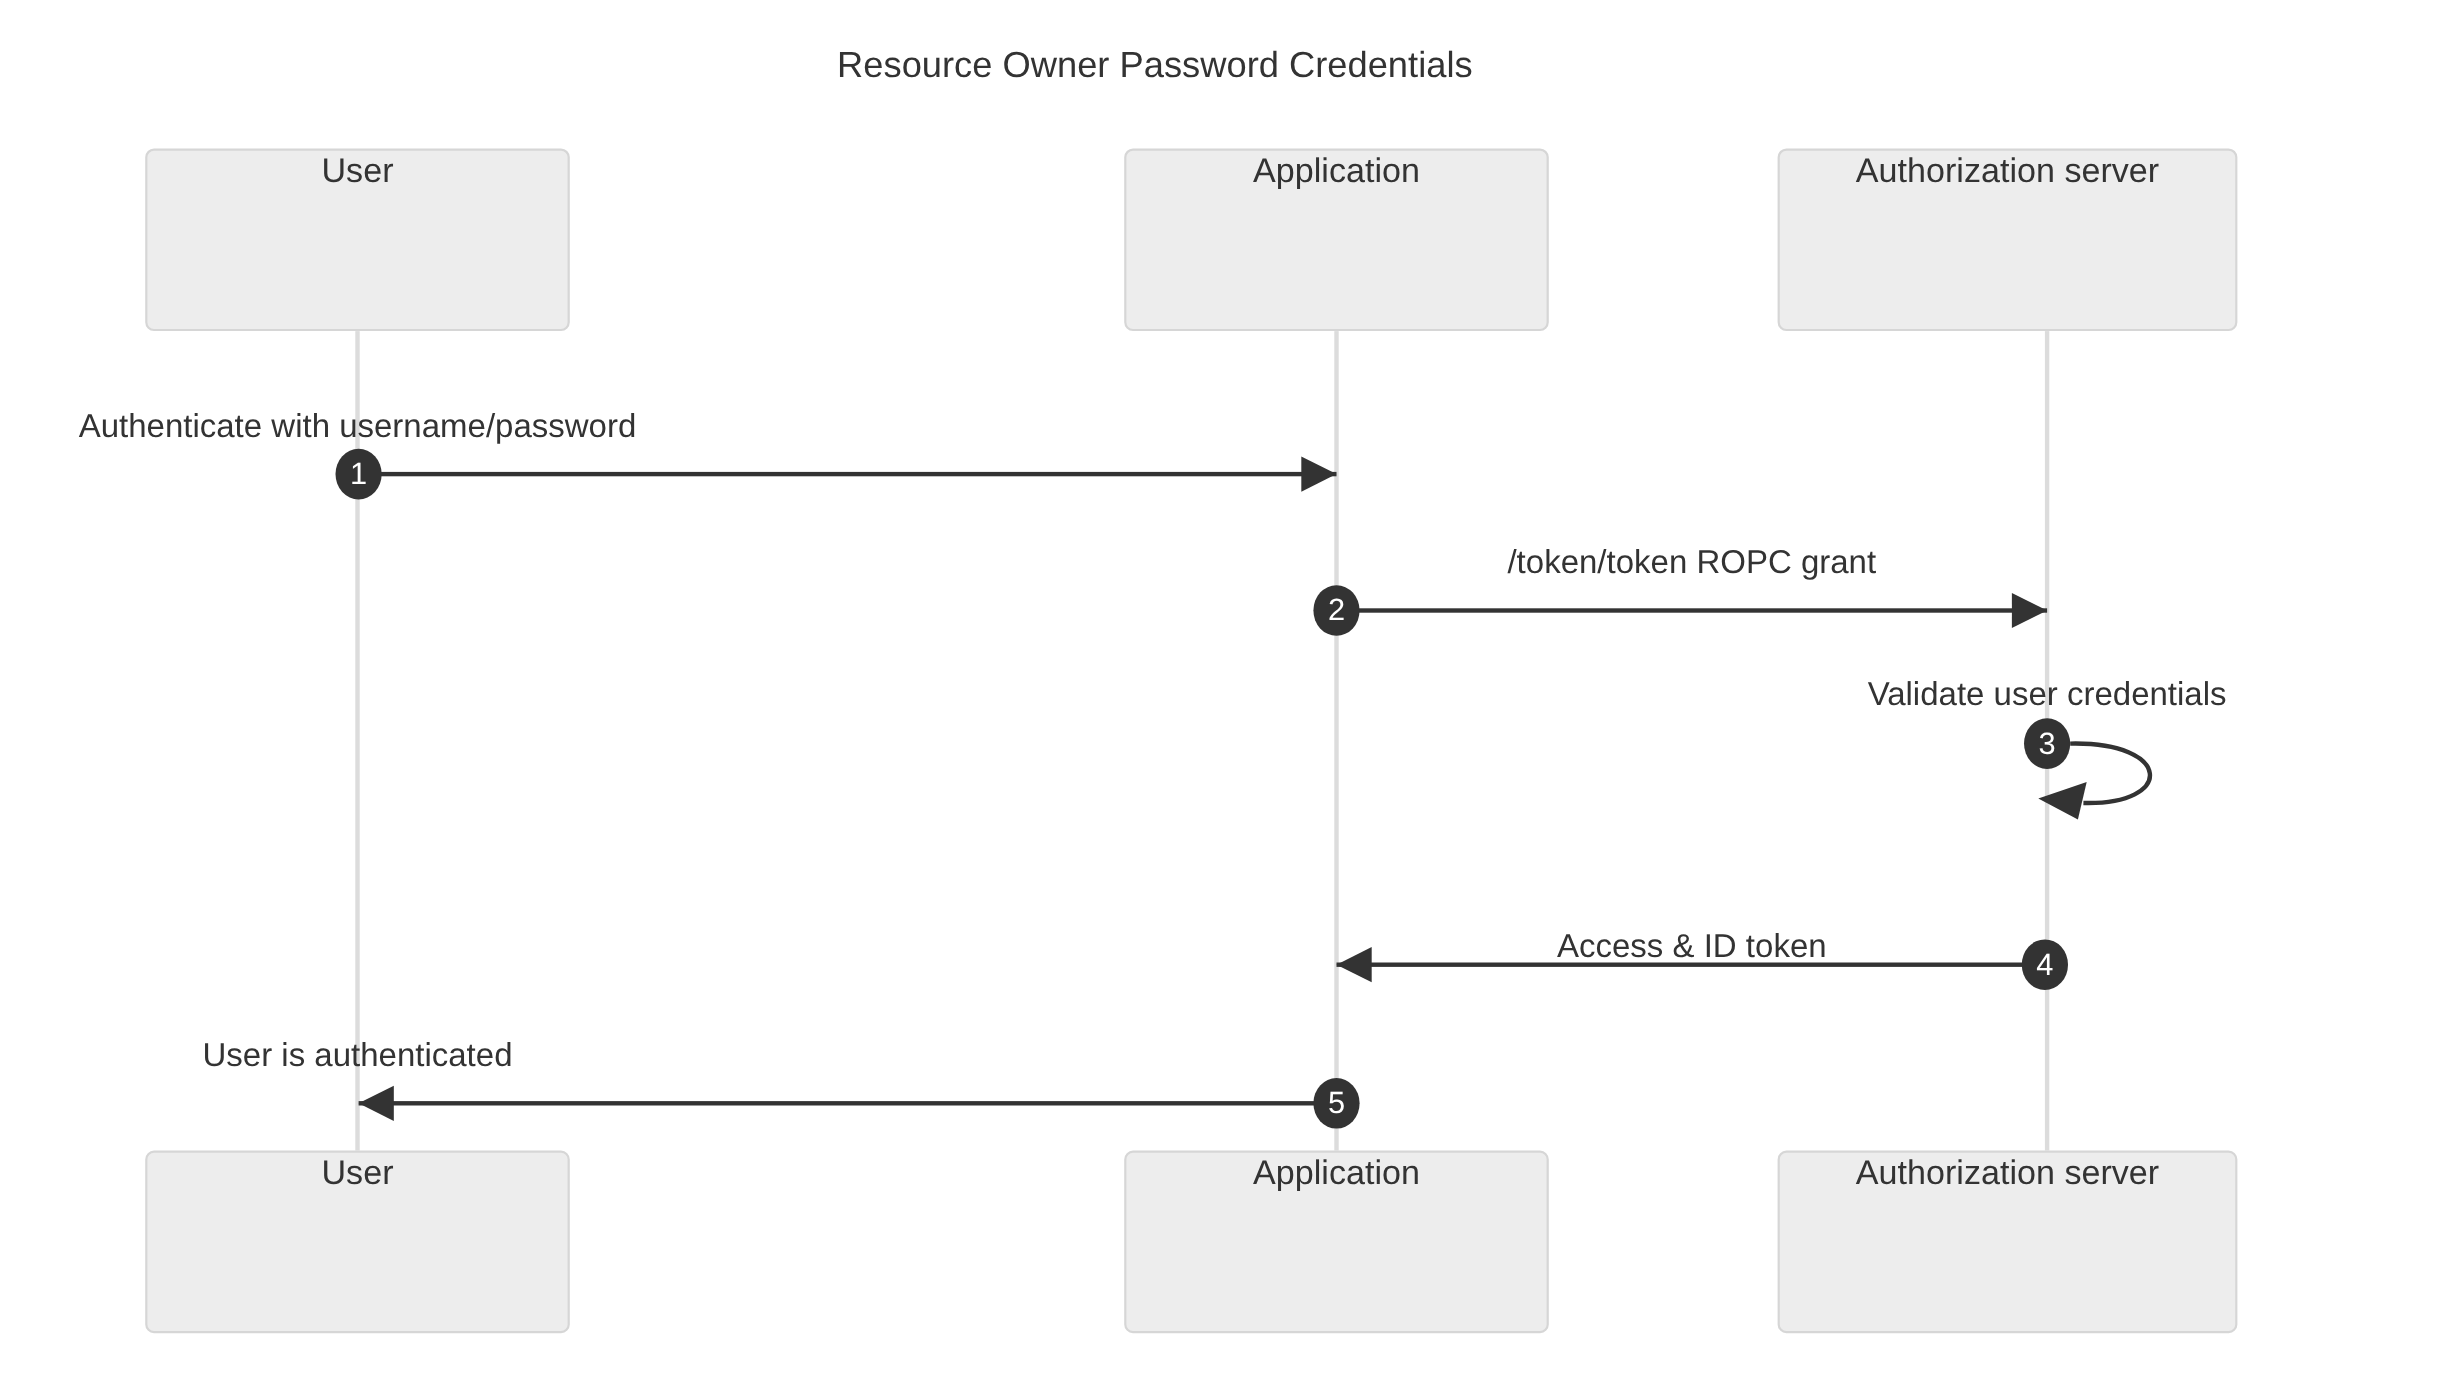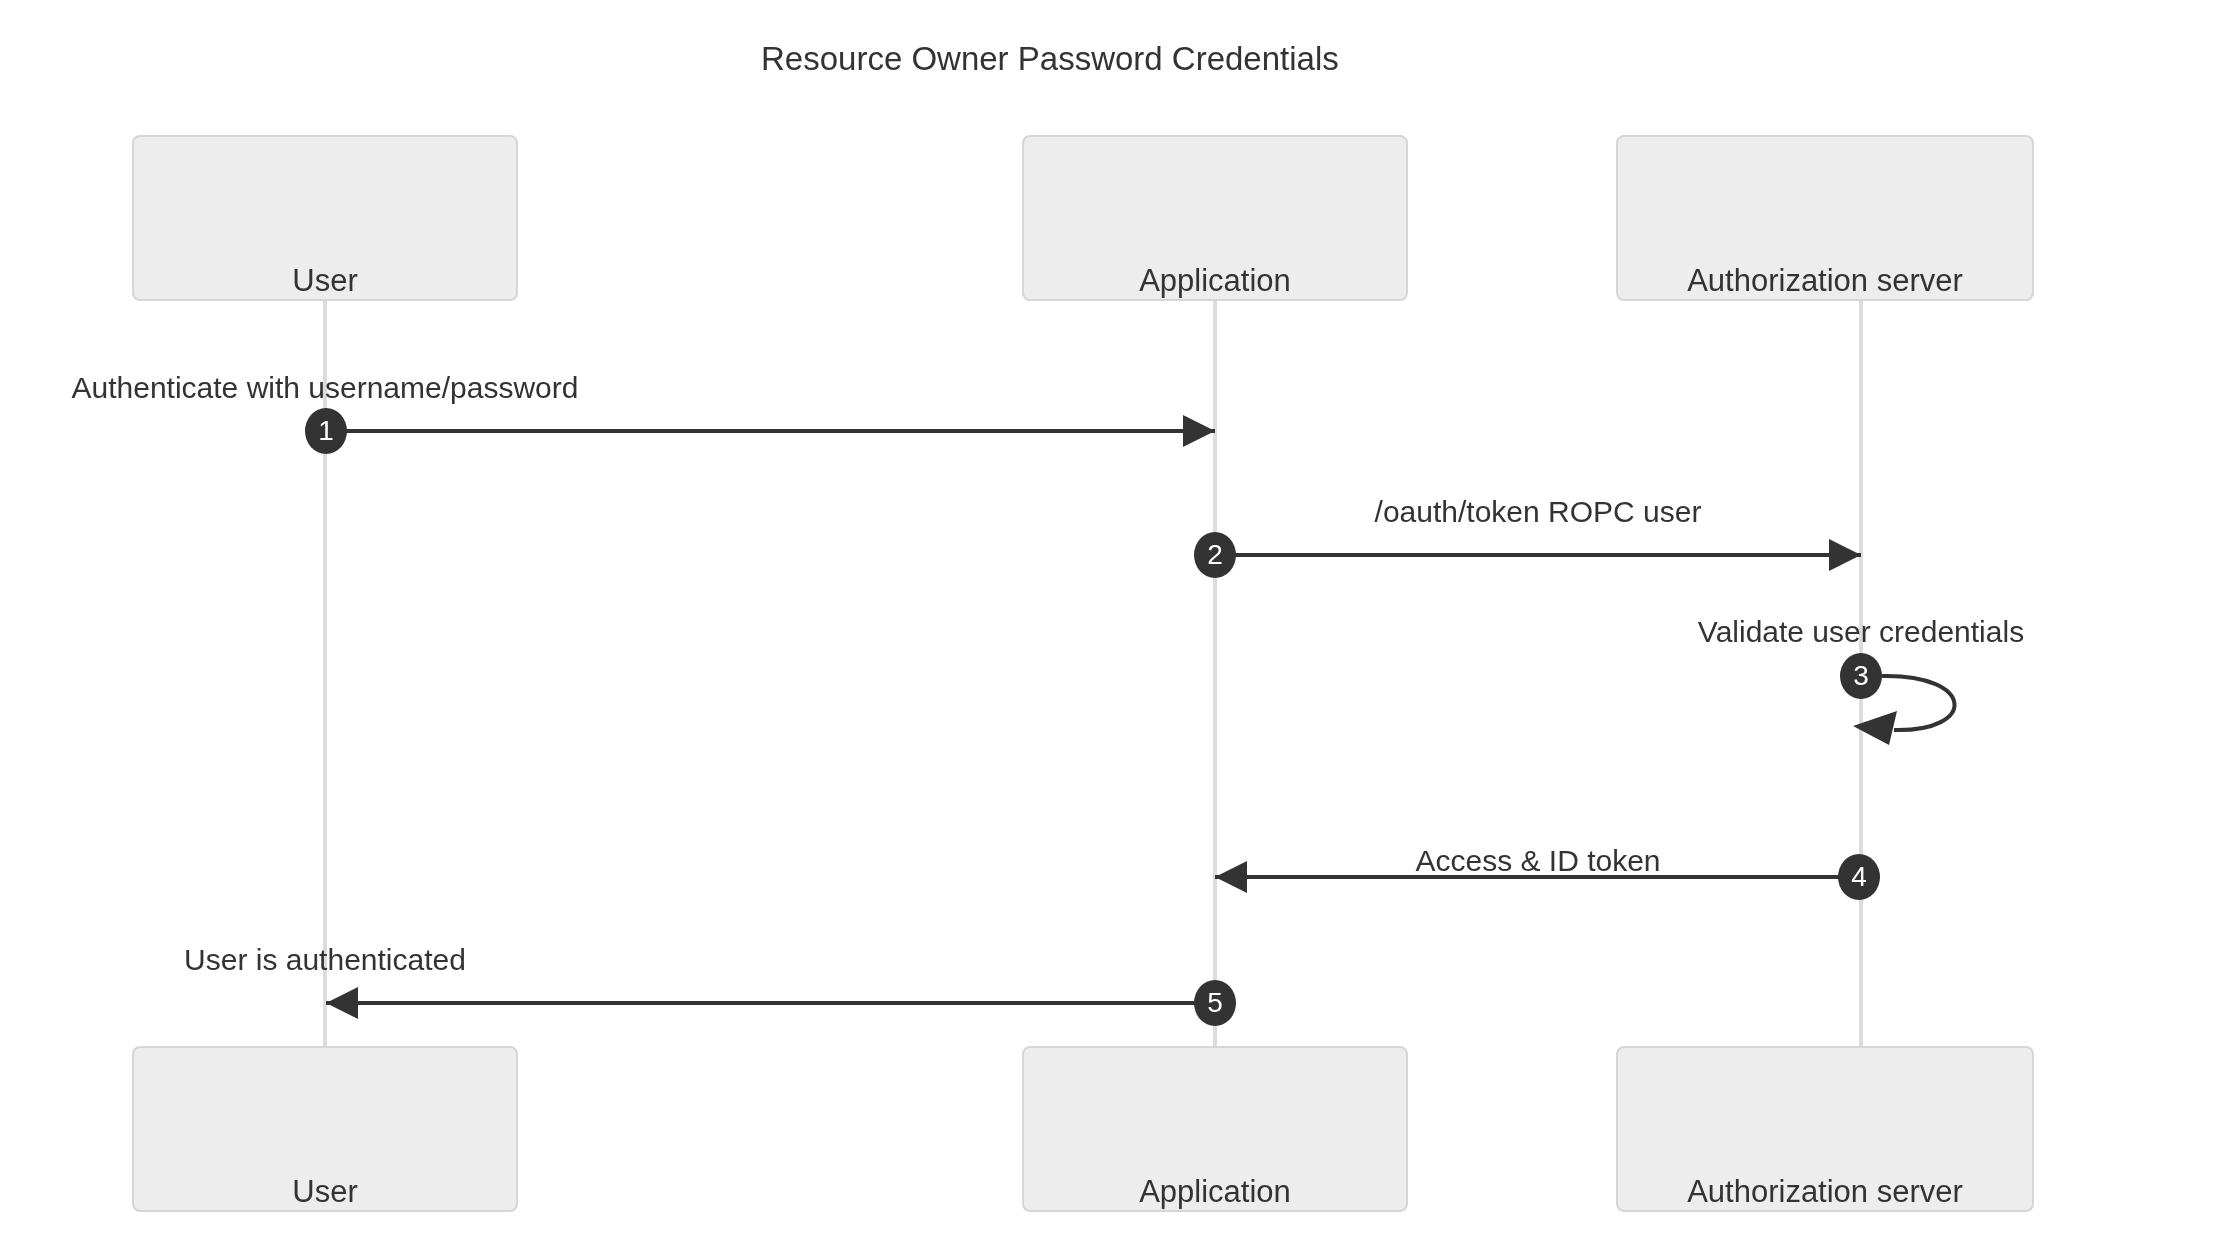--- a/index.html
+++ b/index.html
@@ -20,21 +20,21 @@
     line-height: 42px;
     color: var(--text, #333333);
   }
   .actor {
     position: absolute;
     height: 162px;
     background: var(--actor-fill, #ededed);
     border: 2px solid var(--actor-border, #d6d6d6);
     border-radius: 8px;
     display: flex;
-    align-items: flex-end;
+    align-items: flex-start;
     justify-content: center;
     font-size: 31px;
     color: var(--text, #333333);
   }
   .actor-user { left: 132px; width: 382px; }
   .actor-app { left: 1022px; width: 382px; }
   .actor-auth { left: 1616px; width: 414px; }
   .actor-top { top: 135px; }
   .actor-bottom { top: 1046px; }
   .lifeline {
@@ -104,21 +104,21 @@
   <div class="lifeline lifeline-auth"></div>
 
   <div>
     <div class="msg-label" style="left:-125px; top:369px;">Authenticate with username/password</div>
     <div class="msg-line" style="left:326px; top:429px; width:889px;"></div>
     <div class="arrowhead right" style="left:1183px; top:415px;"></div>
     <div class="seq-badge" style="left:305px; top:408px;">1</div>
   </div>
 
   <div>
-    <div class="msg-label" style="left:1088px; top:493px;">/oauth/token ROPC user</div>
+    <div class="msg-label" style="left:1088px; top:493px;">/token/token ROPC grant</div>
     <div class="msg-line" style="left:1215px; top:553px; width:646px;"></div>
     <div class="arrowhead right" style="left:1829px; top:539px;"></div>
     <div class="seq-badge" style="left:1194px; top:532px;">2</div>
   </div>
 
   <div>
     <div class="msg-label" style="left:1411px; top:613px;">Validate user credentials</div>
     <svg class="self-loop" width="200" height="100" viewBox="0 0 200 100">
       <path d="M 42 22 C 135 20, 138 78, 54 76" fill="none" stroke="#333333" stroke-width="4"></path>
       <polygon points="13,72 57,57 49,91" fill="#333333"></polygon>

